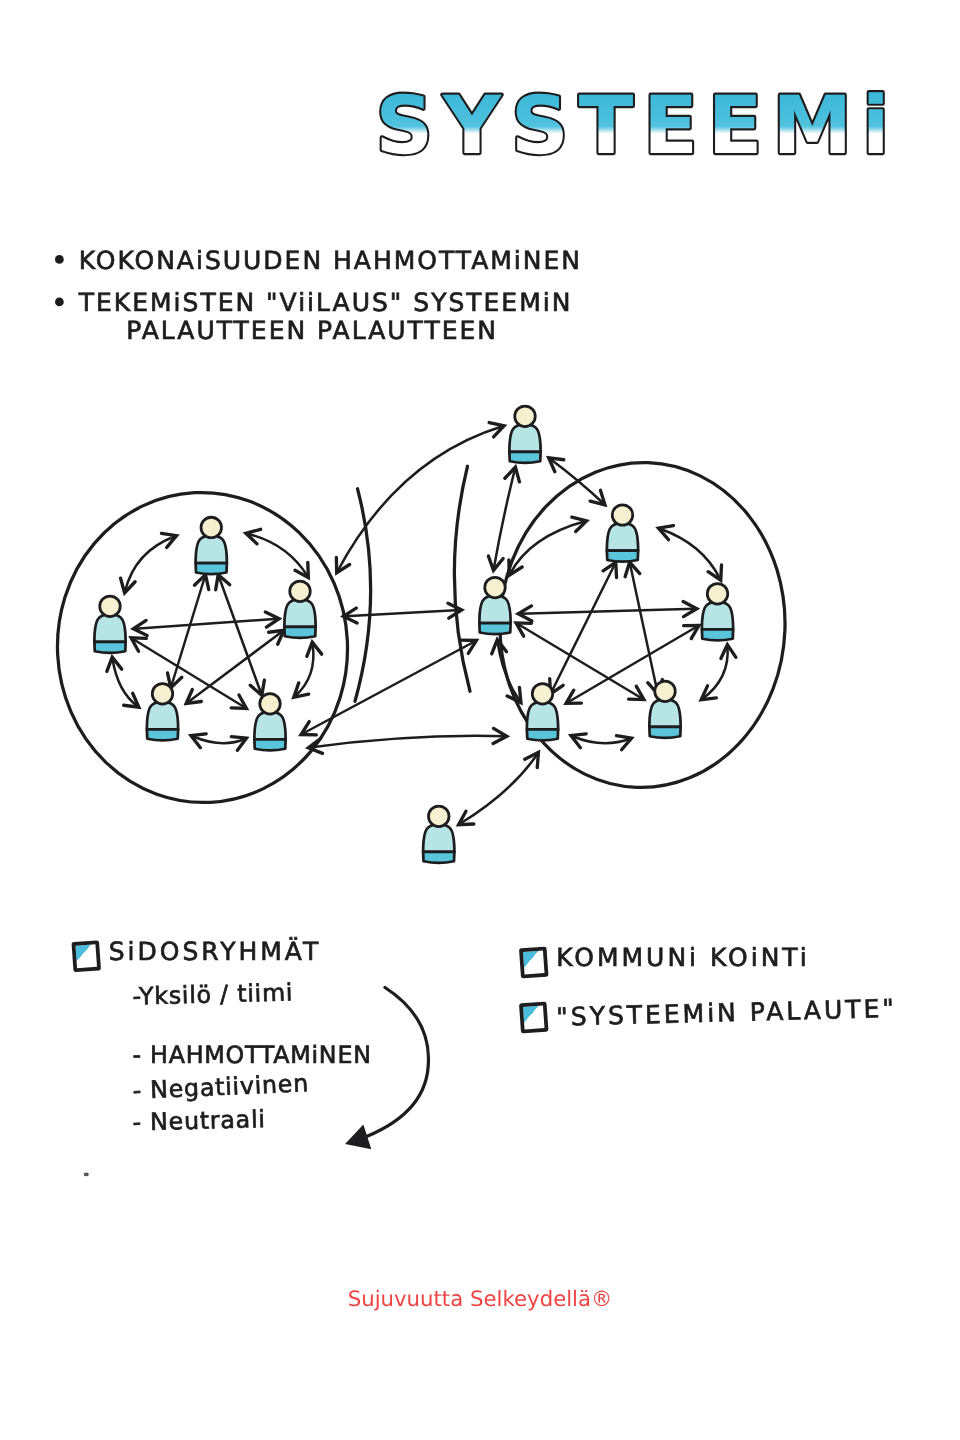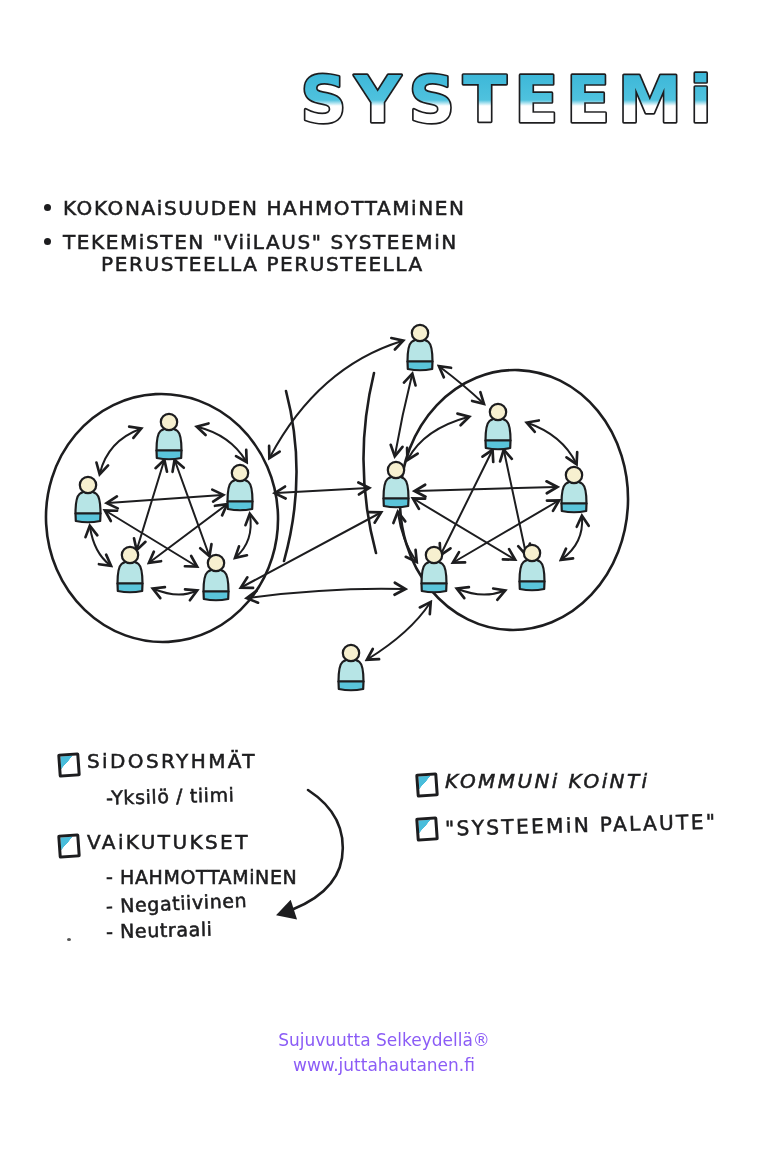--- a/index.html
+++ b/index.html
@@ -30,21 +30,21 @@
   #left-list{position:absolute;left:58px;top:750px;width:280px;}
   #left-list .subs{margin:6px 0 0 48px;}
   #section-vaikutukset{margin-top:22px;}
   #right-list{position:absolute;left:416px;top:750px;width:310px;}
   #right-list .li-row{margin-bottom:17px;}
   .tilt-up{display:inline-block;transform:rotate(-2.5deg);}
   .tilt-up2{display:inline-block;transform:rotate(-1.5deg);}
   #curve-arrow{position:absolute;left:248px;top:778px;}
   #stray-mark{position:absolute;left:67px;top:938px;width:4px;height:3px;background:#555;border-radius:50%;}
   
-  #footer{position:absolute;left:0;top:1028px;width:768px;text-align:center;color:#8b5cf6;}
+  #footer{position:absolute;left:0;top:1028px;width:768px;text-align:center;color:#ef4444;}
   #footer .f-line{font-size:17px;line-height:1.45;}
 </style>
 </head>
 <body>
 
 <div id="title-wrap">
   <svg width="560" height="108" viewBox="0 0 560 108">
     <defs>
       <linearGradient id="titlegrad" x1="0" y1="0" x2="0" y2="1">
         <stop offset="0" stop-color="#35b3d6"></stop>
@@ -60,21 +60,21 @@
 <div id="bullets" class="hand">
   <div class="bullet-row">
     <span class="bullet-dot"></span>
     <span class="bullet-text">KOKONAiSUUDEN HAHMOTTAMiNEN</span>
   </div>
   <div class="bullet-row" style="margin-bottom:2px;">
     <span class="bullet-dot"></span>
     <span class="bullet-text">TEKEMiSTEN "ViiLAUS" SYSTEEMiN</span>
   </div>
   <div class="bullet-cont">
-    <span class="bullet-text">PERUSTEELLA PERUSTEELLA</span>
+    <span class="bullet-text">PALAUTTEEN PALAUTTEEN</span>
   </div>
 </div>
 
 <svg id="diagram" width="768" height="400" viewBox="0 0 768 400">
   <defs>
     <marker id="ah" viewBox="0 0 12 12" refX="9" refY="6" markerWidth="8" markerHeight="8" orient="auto-start-reverse">
       <path d="M2,1.5 L10,6 L2,10.5" fill="none" stroke="#1d1d1f" stroke-width="2" stroke-linecap="round"></path>
     </marker>
     <g id="person">
       <path d="M -8.5 -6 C -11.5 -3.5 -12.5 3 -12.5 13.5 L 12.5 13.5 C 12.5 3 11.5 -3.5 8.5 -6 C 4 -9.5 -4 -9.5 -8.5 -6 Z" fill="#b7e5e6" stroke="#1d1d1f" stroke-width="2.2" stroke-linejoin="round"></path>
@@ -145,49 +145,44 @@
   <div>
     <div class="li-row">
       <span class="checkbox"></span>
       <span class="li-head">SiDOSRYHMÄT</span>
     </div>
     <div class="subs">
       <div class="li-sub tilt-up2">-Yksilö / tiimi</div>
     </div>
   </div>
   <div id="section-vaikutukset">
-    <div class="li-row">
-      <span class="checkbox"></span>
-      <span class="li-head">VAiKUTUKSET</span>
-    </div>
     <div class="subs">
       <div class="li-sub">- HAHMOTTAMiNEN</div>
       <div class="li-sub tilt-up">- Negatiivinen</div>
       <div class="li-sub tilt-up2">- Neutraali</div>
     </div>
   </div>
 </div>
 
 <svg id="curve-arrow" width="110" height="150" viewBox="0 0 110 150">
   <defs>
     <marker id="fa" viewBox="0 0 10 10" refX="7" refY="5" markerWidth="9" markerHeight="8" orient="auto">
       <path d="M0,0 L9,5 L0,10 Z" fill="#1d1d1f"></path>
     </marker>
   </defs>
   <path d="M 60 12 Q 100 38 94 80 Q 88 118 32 136" fill="none" stroke="#1d1d1f" stroke-width="2.6" stroke-linecap="round" marker-end="url(#fa)"></path>
 </svg>
 <div id="stray-mark"></div>
 
 <div id="right-list" class="hand">
-  <div class="li-row" style="margin-top:20px;font-style:italic;">
+  <div class="li-row" style="margin-top:5px;">
     <span class="checkbox"></span>
     <span class="li-head">KOMMUNi KOiNTi</span>
   </div>
   <div class="li-row">
     <span class="checkbox"></span>
     <span class="li-head tilt-up2">"SYSTEEMiN PALAUTE"</span>
   </div>
 </div>
 
 <div id="footer">
   <div class="f-line">Sujuvuutta Selkeydellä®</div>
-  <div class="f-line">www.juttahautanen.fi</div>
 </div>
 
 </body></html>

